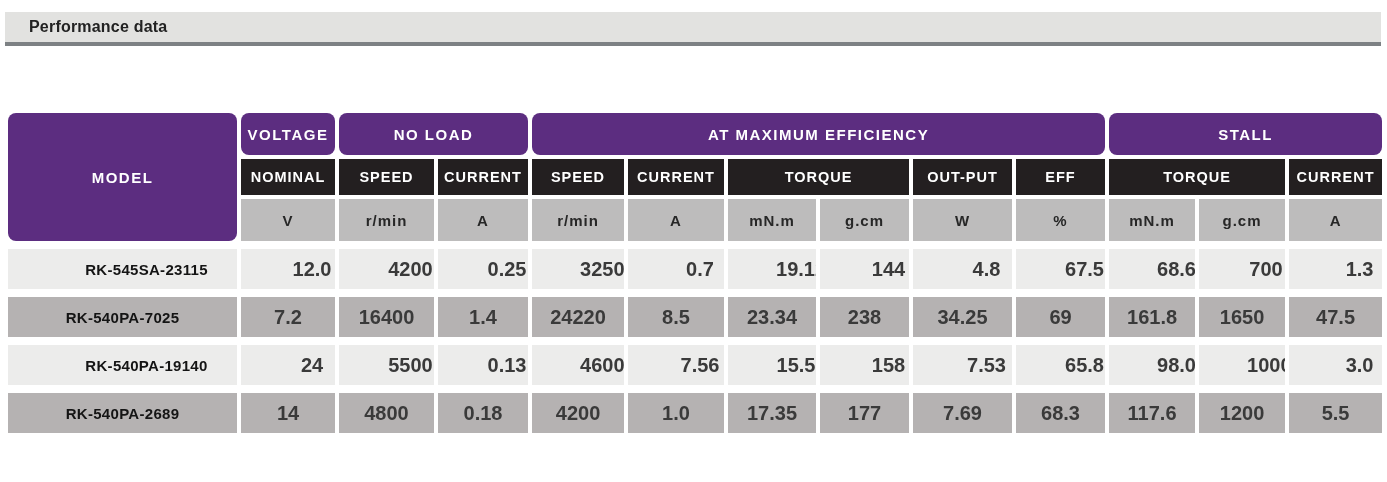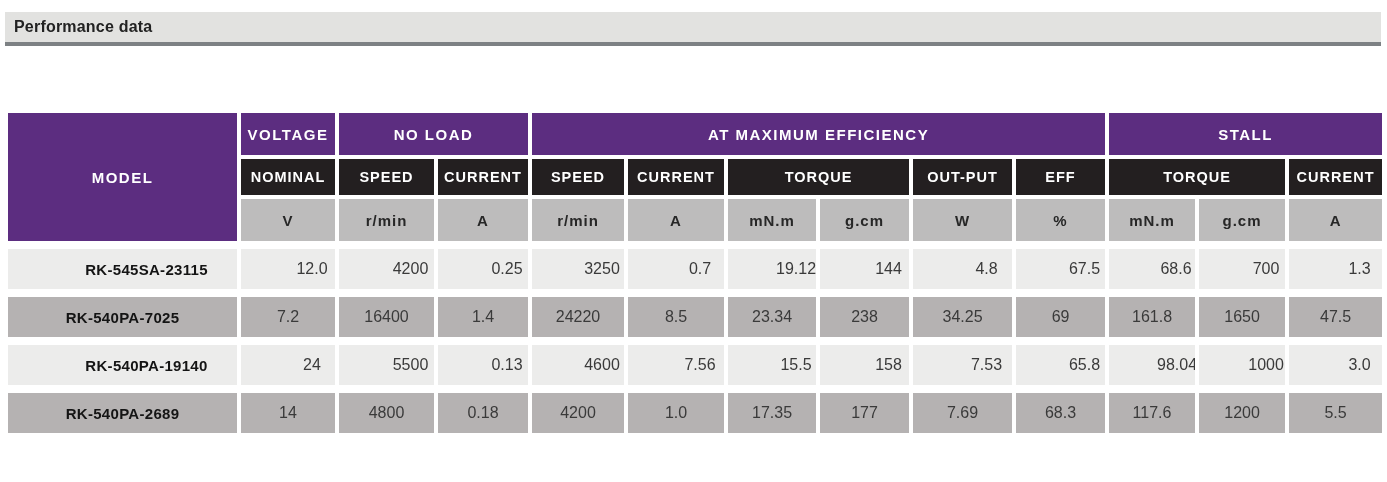--- a/index.html
+++ b/index.html
@@ -17,53 +17,53 @@
   body{
     width:1387px;height:482px;position:relative;background:#ffffff;
     font-family:"Liberation Sans","DejaVu Sans",sans-serif;
     overflow:hidden;
   }
   .section-bar{
     position:absolute;left:5px;top:12px;width:1376px;height:34px;
     background:var(--bar-bg);
     border-bottom:4px solid var(--bar-border);
     display:flex;align-items:center;
-    padding-left:9px;
+    padding-left:24px;
   }
   .section-bar .title{
     font-size:16px;font-weight:bold;color:#222222;letter-spacing:0.2px;
   }
   table.perf{
     position:absolute;left:4px;top:109px;width:1380px;
     table-layout:fixed;border-collapse:separate;border-spacing:4px;
   }
   table.perf th,table.perf td{
     text-align:center;vertical-align:middle;padding:0;overflow:hidden;white-space:nowrap;
   }
   
   tr.group-row th{
     background:var(--purple);color:#ffffff;height:42px;
-    font-size:15px;font-weight:bold;letter-spacing:1.5px;
+    font-size:15px;font-weight:bold;letter-spacing:1.5px;border-radius:8px;
   }
   th.model-head{
     background:var(--purple);color:#ffffff;
     font-size:17px;font-weight:bold;letter-spacing:2.5px;
   }
   tr.label-row th{
     background:var(--header-black);color:#ffffff;height:36px;
     font-size:14.5px;font-weight:bold;letter-spacing:1px;
   }
   tr.unit-row td{
     background:var(--unit-gray);color:#272727;height:42px;
     font-size:15px;font-weight:bold;letter-spacing:1px;
   }
   
   tr.data-row th,tr.data-row td{
     height:44px;border-top:4px solid #ffffff;
-    font-size:16px;color:var(--text-dark);font-weight:normal;
+    font-size:20px;color:var(--text-dark);font-weight:bold;
   }
   tr.data-row th.model-name{
     font-size:15px;font-weight:bold;color:#141414;letter-spacing:0.3px;
   }
   tr.data-row.light th,tr.data-row.light td{background:var(--row-light);padding-left:48px;}
   tr.data-row.dark th,tr.data-row.dark td{background:var(--row-dark);}
 </style>
 </head>
 <body>
 

